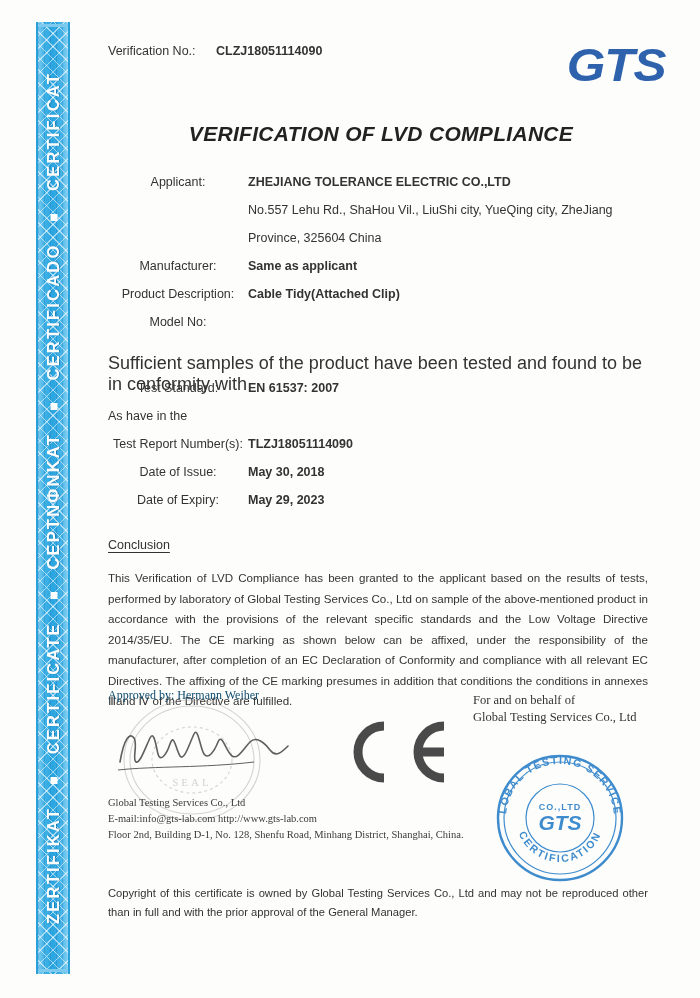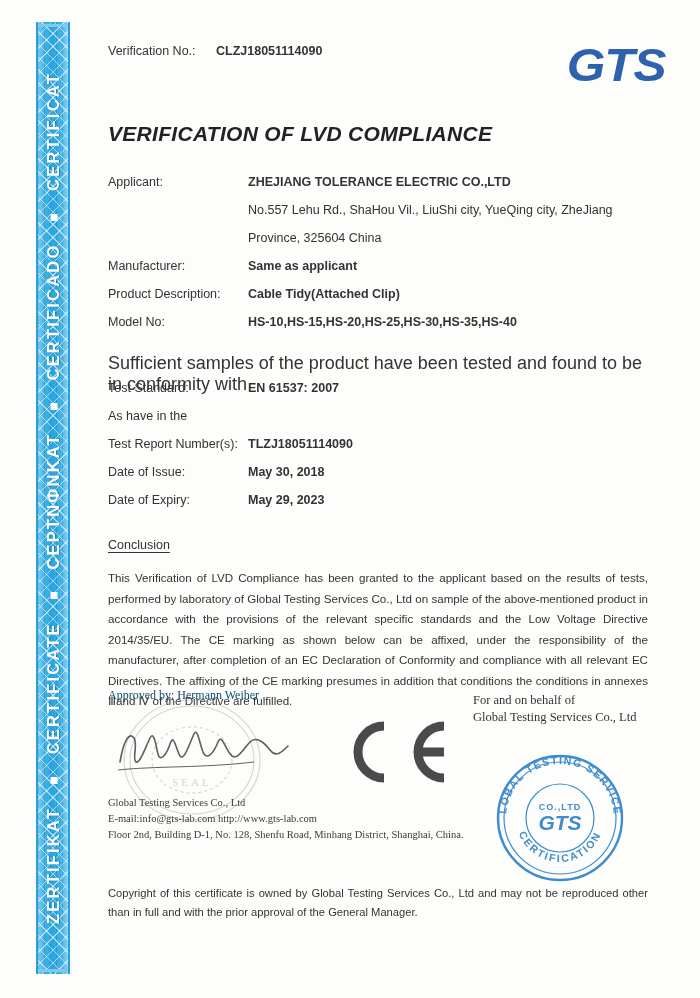--- a/index.html
+++ b/index.html
@@ -42,38 +42,39 @@
     font-family:"Liberation Sans", sans-serif;
   }
   .strip-text .sq{
     display:inline-block;width:7px;height:7px;background:#fff;
     margin:0 16px;vertical-align:middle;
   }
 
   
   .content{position:absolute;left:108px;top:0;width:546px;height:998px;}
 
-  .row{display:flex;align-items:flex-start;}
+  .row{display:flex;align-items:flex-start;text-align:center;}
   .lbl{width:140px;flex:0 0 140px;font-size:12.5px;color:#333;}
   .val{font-size:12.5px;color:#333;font-weight:bold;}
 
   .verif-row{position:absolute;top:44px;left:0;width:430px;display:flex;}
   .verif-row .lbl{width:108px;flex:0 0 108px;}
 
   .logo{
     position:absolute;right:-12px;top:38px;
     font-size:46px;font-weight:bold;font-style:italic;
     color:#2f62ad;letter-spacing:-1px;
     font-family:"Liberation Sans", sans-serif;
     transform:scaleX(1.08);
     transform-origin:right center;
   }
 
   .title{
     position:absolute;top:122px;left:0;width:546px;
+    text-align:center;
     font-size:21px;font-weight:bold;font-style:italic;
     letter-spacing:.3px;color:#222;
   }
 
   .fields{position:absolute;top:175px;left:0;width:546px;}
   .fields .row{margin-bottom:0;height:28px;}
   .cont-line{padding-left:140px;font-size:12.5px;height:28px;color:#333;}
 
   .stmt{position:absolute;top:353px;left:0;width:546px;font-size:18px;color:#333;}
   .fields2{position:absolute;top:381px;left:0;width:546px;}
@@ -170,21 +171,20 @@
       <div class="row">
         <div class="lbl">Manufacturer:</div>
         <div class="val">Same as applicant</div>
       </div>
       <div class="row">
         <div class="lbl">Product Description:</div>
         <div class="val">Cable Tidy(Attached Clip)</div>
       </div>
       <div class="row">
         <div class="lbl">Model No:</div>
-        <div class="val">HS-10,HS-15,HS-20,HS-25,HS-30,HS-35,HS-40</div>
       </div>
     </div>
 
     <div class="stmt">Sufficient samples of the product have been tested and found to be in conformity with</div>
 
     <div class="fields2">
       <div class="row">
         <div class="lbl">Test Standard:</div>
         <div class="val">EN 61537: 2007</div>
       </div>

